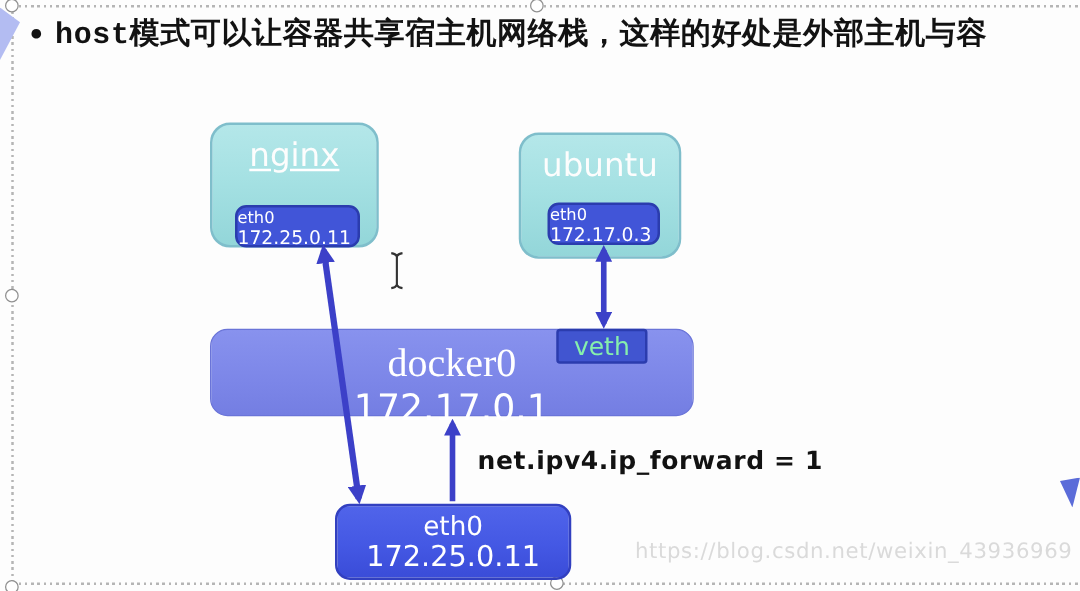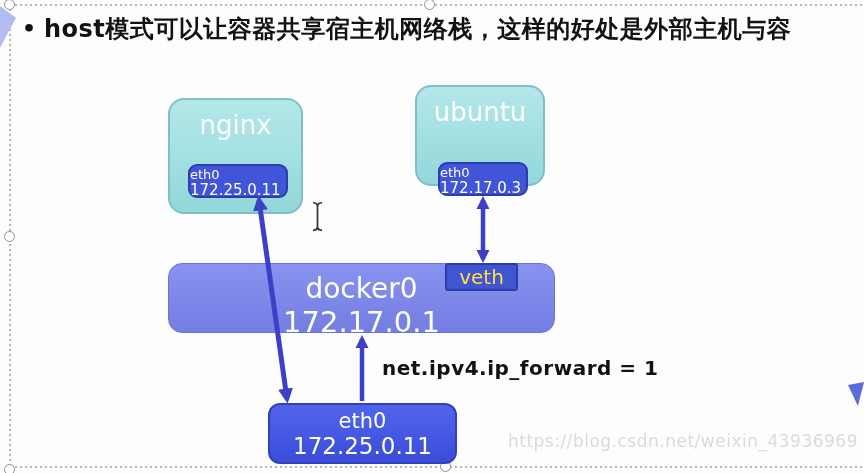--- a/index.html
+++ b/index.html
@@ -12,36 +12,36 @@
   .dot-h { position:absolute; height:2px; background-image:repeating-linear-gradient(90deg, var(--dotted) 0 2px, transparent 2px 5px); }
   .dot-v { position:absolute; width:2px; background-image:repeating-linear-gradient(180deg, var(--dotted) 0 2px, transparent 2px 5px); }
   .handle { position:absolute; width:11px; height:11px; border-radius:50%; background:#fff; border:1.5px solid var(--handle_border); }
   .wedge { position:absolute; left:0; top:6px; width:16px; height:42px; background:var(--wedge);
            clip-path:polygon(0 0, 100% 28%, 0 100%); }
   
   .slide-text { position:absolute; left:22px; top:14px; width:828px; color:var(--text_dark);
                 font-size:24px; font-weight:bold; line-height:30px; letter-spacing:0.5px; }
   .slide-text .bullet { position:absolute; left:0; top:0; font-size:22px; }
   .slide-text .lines { margin-left:22px; }
-  .slide-text .lines span { display:block; white-space:nowrap; }
+  .slide-text .lines span { display:block; white-space:nowrap;font-family:Liberation Mono, monospace; }
   
   .node { position:absolute; border-radius:16px; color:#fff; text-align:center; }
   .teal { background:linear-gradient(180deg,#b4e7e9 0%, var(--teal_fill) 45%, #93d6d9 100%);
           border:2px solid var(--teal_border); }
   .teal .title { font-size:26px; margin-top:10px; color:#fdfdfd; }
   .iface { position:absolute; border-radius:9px; background:var(--node_blue_fill);
            border:2px solid var(--node_blue_border); color:#fff; line-height:1.1; padding-top:2px; }
   .iface .if-name { font-size:13px; }
   .iface .if-ip   { font-size:15px; }
   .bridge { background:linear-gradient(180deg,#8892ee 0%, var(--bridge_fill) 60%, #747ee2 100%);
             border:1px solid var(--bridge_border); border-radius:14px; }
-  .bridge .title { font-size:28px; margin-top:8px; }
+  .bridge .title { font-size:32px; margin-top:8px;font-family:Liberation Serif, serif; }
   .bridge .ip    { font-size:29px; }
   .veth { position:absolute; background:var(--veth_fill); border:2px solid var(--node_blue_border);
-          border-radius:3px; color:#fde047; font-size:20px; text-align:center; line-height:24px; }
+          border-radius:3px; color:#86efac; font-size:20px; text-align:center; line-height:24px; }
   .host-eth { background:linear-gradient(180deg,#5064ea 0%, var(--host_eth0_fill) 55%, #3a4cd8 100%);
               border:2px solid #3240c0; border-radius:12px; }
   .host-eth .if-name { font-size:21px; margin-top:4px; }
   .host-eth .if-ip   { font-size:23px; }
   .annotation { position:absolute; left:382px; top:356px; font-size:20px; font-weight:600;
                 color:var(--text_dark); letter-spacing:0.5px; }
   .watermark { position:absolute; right:6px; bottom:22px; font-size:17px; color:var(--watermark); letter-spacing:0.5px; }
   svg.overlay { position:absolute; left:0; top:0; width:864px; height:473px; pointer-events:none; }
   .edge-tri { position:absolute; width:16px; height:24px; right:0; top:382px;
               background:var(--edge_triangle); clip-path:polygon(0 12%, 100% 0, 62% 100%); }
@@ -70,29 +70,29 @@
 
   <div class="node bridge" style="left:168px; top:263px; width:387px; height:70px;">
     <div class="title">docker0</div>
     <div class="ip">172.17.0.1</div>
   </div>
 
   <div class="veth" style="left:445px; top:263px; width:73px; height:28px;">
     <span>veth</span>
   </div>
 
-  <div class="node teal" style="left:168px; top:98px; width:135px; height:116px;">
+  <div class="node teal" style="left:168px; top:98px; width:135px; height:100px;text-decoration:underline;">
     <div class="title">nginx</div>
   </div>
   <div class="iface" style="left:188px; top:164px; width:100px; height:34px;">
     <div class="if-name">eth0</div>
     <div class="if-ip">172.25.0.11</div>
   </div>
 
-  <div class="node teal" style="left:415px; top:85px; width:130px; height:101px;">
+  <div class="node teal" style="left:415px; top:106px; width:130px; height:101px;">
     <div class="title">ubuntu</div>
   </div>
   <div class="iface" style="left:438px; top:162px; width:90px; height:34px;">
     <div class="if-name">eth0</div>
     <div class="if-ip">172.17.0.3</div>
   </div>
 
   <div class="node host-eth" style="left:268px; top:403px; width:189px; height:61px;">
     <div class="if-name">eth0</div>
     <div class="if-ip">172.25.0.11</div>

